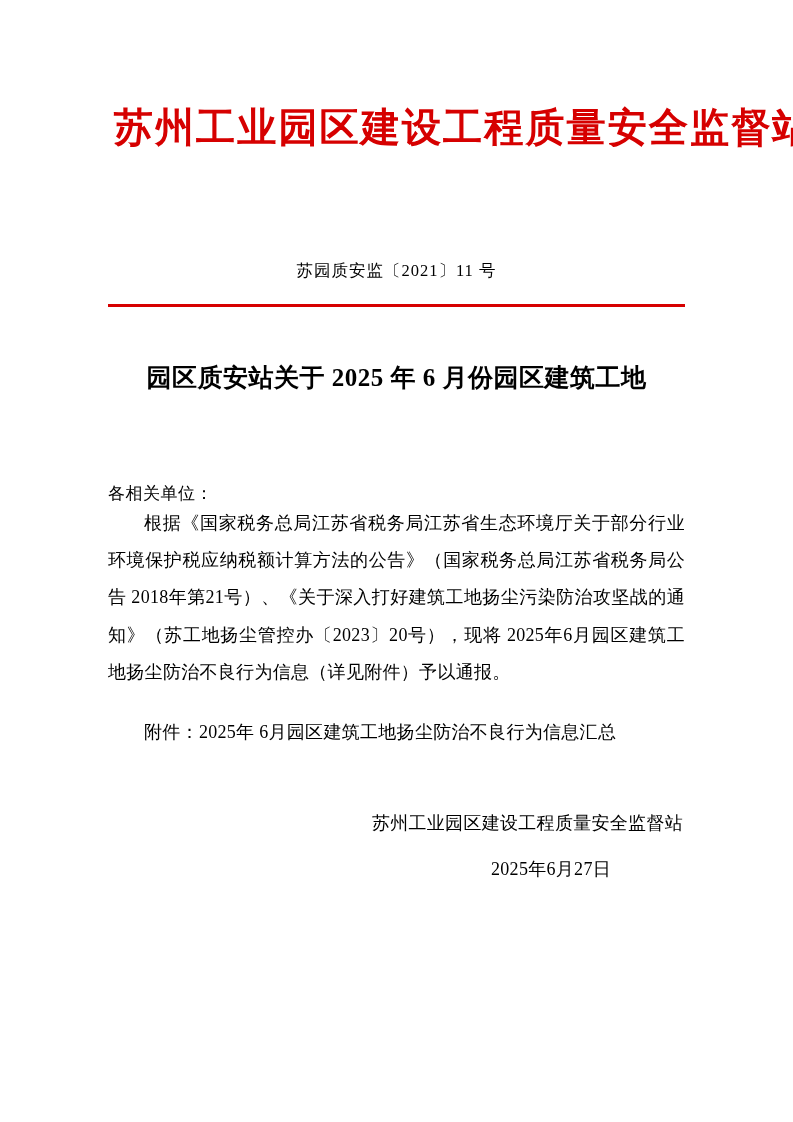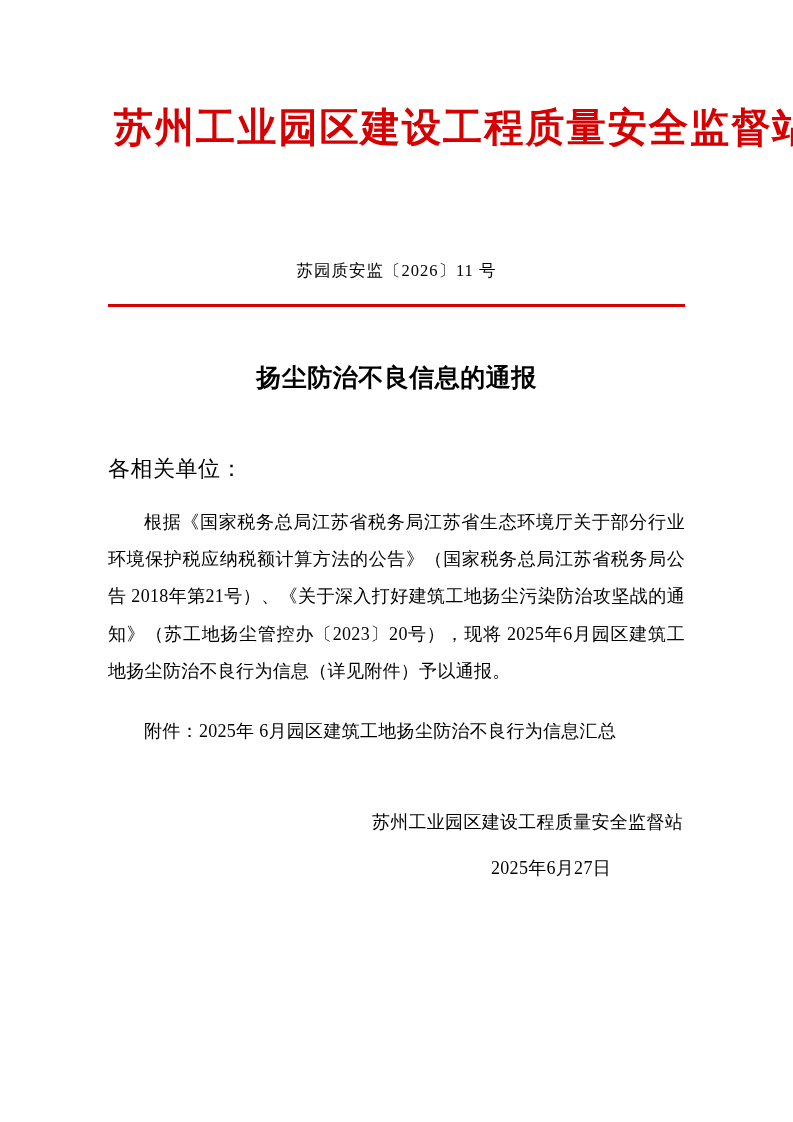--- a/index.html
+++ b/index.html
@@ -48,28 +48,27 @@
   }
   .doc-title {
     text-align: center;
     font-size: 25px;
     font-weight: bold;
     line-height: 1.65;
     margin-top: 50px;
     letter-spacing: 0.5px;
   }
   .salutation {
-    font-size: 22px;
-    margin-top: 56px;
+    font-size: 17px;
+    margin-top: 84px;
     letter-spacing: 0.5px;
   }
   .body-para {
     font-size: 18px;
     line-height: 2.07;
-    margin-top: 20px;
     text-align: justify;
     text-justify: inter-ideograph;
     text-indent: 2em;
     letter-spacing: 0.3px;
   }
   .attachment-para {
     font-size: 18px;
     line-height: 2.07;
     margin-top: 23px;
     text-align: justify;
@@ -92,26 +91,26 @@
     letter-spacing: 0.3px;
   }
 </style>
 </head>
 <body>
 
 <div class="page">
 
   <div class="doc-header">苏州工业园区建设工程质量安全监督站文件</div>
 
-  <div class="doc-number">苏园质安监〔2026〕11 号</div>
+  <div class="doc-number">苏园质安监〔2021〕11 号</div>
 
   <div class="red-rule"></div>
 
   <div class="doc-title">
-    <div>扬尘防治不良信息的通报</div>
+    <div>园区质安站关于 2025 年 6 月份园区建筑工地</div>
   </div>
 
   <div class="salutation">各相关单位：</div>
 
   <div class="body-para">根据《国家税务总局江苏省税务局江苏省生态环境厅关于部分行业环境保护税应纳税额计算方法的公告》（国家税务总局江苏省税务局公告 2018年第21号）、《关于深入打好建筑工地扬尘污染防治攻坚战的通知》（苏工地扬尘管控办〔2023〕20号），现将 2025年6月园区建筑工地扬尘防治不良行为信息（详见附件）予以通报。</div>
 
   <div class="attachment-para">附件：2025年 6月园区建筑工地扬尘防治不良行为信息汇总</div>
 
   <div class="signature">苏州工业园区建设工程质量安全监督站</div>
 

